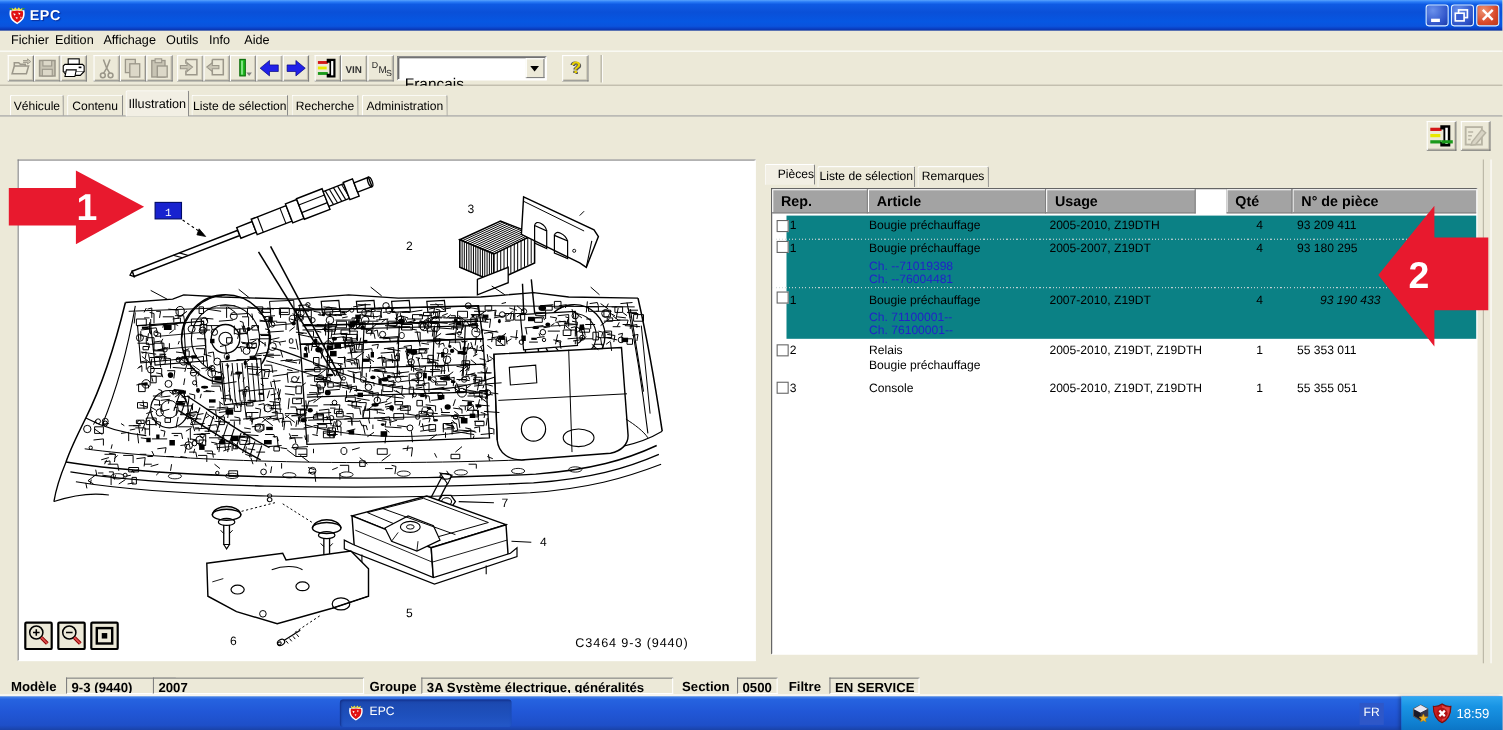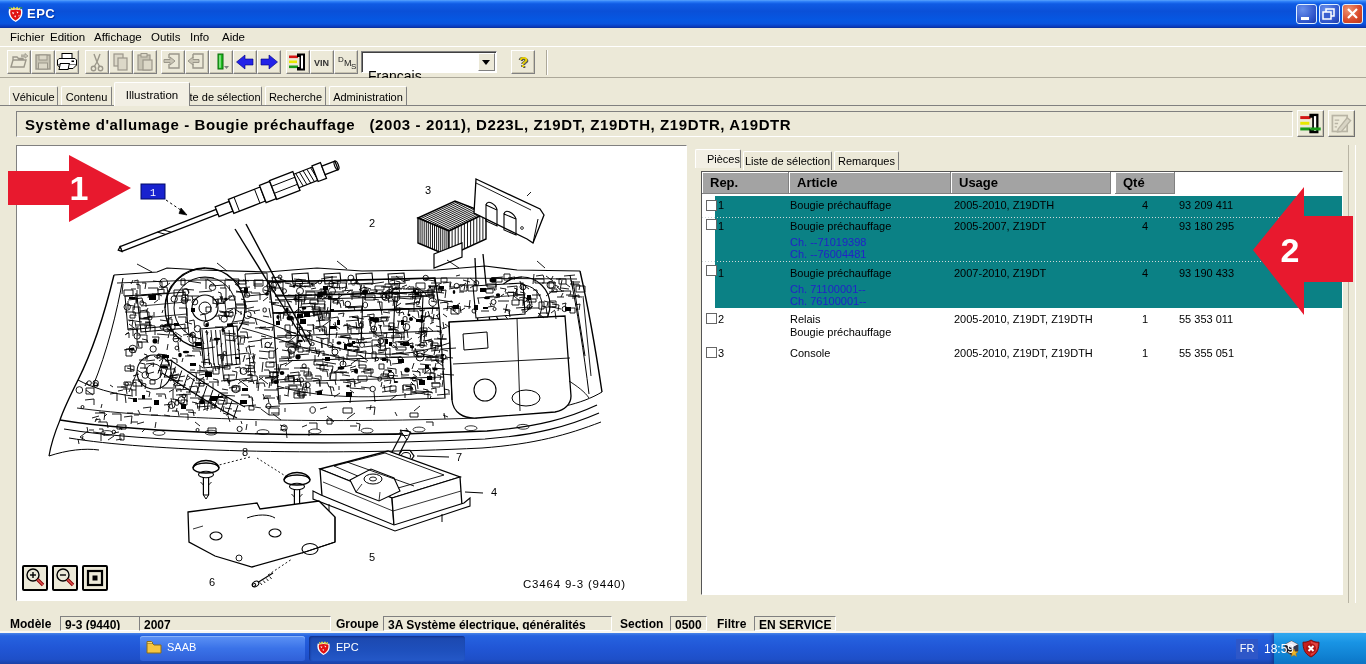--- a/index.html
+++ b/index.html
@@ -48,21 +48,21 @@
 #taskbar{left:0;top:633px;width:1366px;height:31px;background:linear-gradient(180deg,#4985e8 0%,#2663e0 9%,#2157d7 45%,#1e4fc8 85%,#1941a5 100%);}
 #startbtn{left:0;top:0;width:132px;height:31px;border-radius:0 12px 12px 0;
  background:linear-gradient(180deg,#7fc57f 0%,#4aa84a 12%,#3d983d 45%,#2f832f 88%,#266f26 100%);
  box-shadow:inset -2px -2px 4px rgba(0,0,0,.25), 2px 0 3px rgba(0,0,0,.3);}
 #startbtn span{position:absolute;left:36px;top:5px;color:#fff;font-size:16px;font-weight:bold;font-style:italic;text-shadow:1px 1px 2px #1d4d1d;}
 .task{position:absolute;top:3px;height:25px;border-radius:3px;color:#fff;font-size:11px;}
 #task1{left:140px;width:165px;background:linear-gradient(180deg,#5c92f5,#3a72e8 50%,#3060d8);box-shadow:inset 0 1px 0 #8ab4f8;}
 #task2{left:309px;width:156px;background:linear-gradient(180deg,#1c48ae,#1e50bd 60%,#2458c8);box-shadow:inset 1px 1px 2px #12308a;}
 #tray{left:1274px;top:0;width:92px;height:31px;background:linear-gradient(180deg,#30a8f0 0%,#1994e4 30%,#0f7fd0 80%,#0c74c4 100%);box-shadow:-2px 0 3px rgba(0,0,0,.25);}
 #fr{left:1236px;top:6px;width:22px;height:20px;background:#2e57c8;color:#fff;font-size:11px;text-align:center;padding-top:3px;}
-#clock{left:1264px;top:9px;color:#fff;font-size:12px;}
+#clock{left:1324px;top:9px;color:#fff;font-size:12px;}
 </style></head>
 <body>
 
 <div id="titlebar" class="abs">
   <svg class="abs" style="left:6px;top:4px" width="19" height="19" viewBox="0 0 19 19">
     <path d="M3 5 C2 9 3 13 6 15.5 C7.5 16.8 9 17.6 9.6 18 C11 17 13.5 15.6 15 13.5 C16.8 11 16.6 7 16 5 L14 5.5 L9.5 4.6 L5 5.6 Z" fill="#fff"></path>
     <path d="M4.4 6.2 C3.8 9.4 4.6 12.4 6.8 14.4 C8 15.4 9 16 9.6 16.4 C10.8 15.6 12.6 14.5 13.8 12.8 C15.2 10.8 15.2 7.6 14.8 6.2 L9.5 5.6 Z" fill="#e01212"></path>
     <path d="M6 8 L8.4 8.8 L7 10.4 Z M10.5 7.4 L12.6 8 L11.4 9.6 Z M8 12 L10 11.4 L9.6 13.4 Z M12.6 11 L13.8 11.8 L12.6 12.8 Z" fill="#fff"></path>
     <path d="M4.5 3 L6.6 4.4 L7.8 2.6 L9.5 4.4 L11.2 2.6 L12.4 4.4 L14.5 3 L14 5.8 L9.5 4.8 L5 5.8 Z" fill="#f2e23a"></path>
     <path d="M2.2 3.4 L4.8 3.2 L4 5 Z" fill="#3a9a2a"></path>
@@ -164,31 +164,28 @@
   </div>
   <div class="abs" style="left:546px;top:3px;width:2px;height:25px;border-left:1px solid #aca899;border-right:1px solid #fff;"></div>
     <div class="tbtn" style="left:511px" id="tb-help">
       <span style="position:absolute;left:7px;top:2px;font-size:15px;font-weight:bold;color:#e8d000;text-shadow:1px 1px 0 #555, -1px 0 0 #555;">?</span>
     </div>
 </div>
 
 <div id="tabrow" class="abs">
   <div class="mtab" style="left:9px;width:49px;">Véhicule</div>
   <div class="mtab" style="left:61px;width:51px;">Contenu</div>
-  <div class="mtab sel" style="left:114px;width:76px;">Illustration</div>
+  <div class="mtab sel" style="left:114px;width:58px;">Illustration</div>
   <div class="mtab" style="left:174px;width:88px;">Liste de sélection</div>
   <div class="mtab" style="left:265px;width:61px;">Recherche</div>
   <div class="mtab" style="left:329px;width:78px;">Administration</div>
 </div>
 <div id="tabline" class="abs"></div>
 
 <div id="content" class="abs">
-  <div id="hdrbar" class="abs">
-      <span>Système d'allumage - Bougie préchauffage&nbsp;&nbsp;&nbsp;(2003 - 2011), D223L, Z19DT, Z19DTH, Z19DTR, A19DTR</span>
-    </div>
   <div class="hbtn abs" style="left:1297px" id="hb1"><svg width="25" height="25" viewBox="0 0 22 22">
         <rect x="2" y="4.5" width="9" height="2.6" fill="#d41616"></rect>
         <rect x="2" y="9.5" width="8" height="2.6" fill="#e8e800"></rect>
         <rect x="2" y="14.5" width="9" height="2.6" fill="#1a9a1a"></rect>
         <path d="M10 2.5 L18 2.5 L18 19.5 L10 19.5 L10 16 L12.5 16 L12.5 6 L10 6 Z" fill="#000"></path>
         <rect x="14" y="4.5" width="2" height="13" fill="#fff"></rect>
         <rect x="11" y="14.5" width="9" height="2.6" fill="#1a9a1a"></rect>
       </svg></div>
   <div class="hbtn abs" style="left:1328px" id="hb2"><svg width="25" height="25" viewBox="0 0 22 22">
         <rect x="3" y="4" width="13" height="14" fill="none" stroke="#b8b4a4" stroke-width="1.5"></rect>
@@ -577,22 +574,23 @@
         <rect x="75.5" y="429.5" width="5" height="5" fill="#000"></rect>
       </svg></div>
 
   <div class="rtab" style="left:695px;top:43px;width:46px;background:#F2EFE4;z-index:2;text-align:right;">Pièces</div>
   <div class="rtab" style="left:743px;top:45px;width:89px;">Liste de sélection</div>
   <div class="rtab" style="left:834px;top:45px;width:65px;">Remarques</div>
 
   <div id="rtable" class="abs">
     <div class="th" style="left:0;width:87px;">Rep.</div>
     <div class="th" style="left:87px;width:162px;">Article</div>
-    <div class="th" style="left:249px;width:160px;">Usage</div>
+    <div class="th" style="left:249px;width:136px;">Usage</div>
     <div class="th" style="left:413px;width:60px;">Qté</div>
+    <div class="th" style="left:473px;width:167px;border-right:none;">N° de pièce</div>
     <div class="teal" style="top:24px;height:112px;"></div>
     <div class="dot" style="top:45px;"></div>
     <div class="dot" style="top:89px;"></div>
     <div class="cbx" style="top:28px;"></div>
     <div class="cbx" style="top:47px;"></div>
     <div class="cbx" style="top:93px;"></div>
     <div class="cbx" style="top:141px;"></div>
     <div class="cbx" style="top:175px;"></div>
     <div class="rowtxt" style="left:16px;top:27px;">1</div>
     <div class="rowtxt" style="left:88px;top:27px;">Bougie préchauffage</div>
@@ -603,21 +601,21 @@
     <div class="rowtxt" style="left:88px;top:48px;">Bougie préchauffage</div>
     <div class="rowtxt" style="left:252px;top:48px;">2005-2007, Z19DT</div>
     <div class="rowtxt" style="left:440px;top:48px;">4</div>
     <div class="rowtxt" style="left:477px;top:48px;">93 180 295</div>
     <div class="rowtxt bluetxt" style="left:88px;top:64px;">Ch. --71019398</div>
     <div class="rowtxt bluetxt" style="left:88px;top:76px;">Ch. --76004481</div>
     <div class="rowtxt" style="left:16px;top:95px;">1</div>
     <div class="rowtxt" style="left:88px;top:95px;">Bougie préchauffage</div>
     <div class="rowtxt" style="left:252px;top:95px;">2007-2010, Z19DT</div>
     <div class="rowtxt" style="left:440px;top:95px;">4</div>
-    <div class="rowtxt" style="left:477px;top:95px;">93 190 433</div>
+    <div class="rowtxt" style="left:498px;top:95px;font-style:italic;">93 190 433</div>
     <div class="rowtxt bluetxt" style="left:88px;top:111px;">Ch. 71100001--</div>
     <div class="rowtxt bluetxt" style="left:88px;top:123px;">Ch. 76100001--</div>
     <div class="rowtxt" style="left:16px;top:141px;">2</div>
     <div class="rowtxt" style="left:88px;top:141px;">Relais</div>
     <div class="rowtxt" style="left:88px;top:154px;">Bougie préchauffage</div>
     <div class="rowtxt" style="left:252px;top:141px;">2005-2010, Z19DT, Z19DTH</div>
     <div class="rowtxt" style="left:440px;top:141px;">1</div>
     <div class="rowtxt" style="left:477px;top:141px;">55 353 011</div>
     <div class="rowtxt" style="left:16px;top:175px;">3</div>
     <div class="rowtxt" style="left:88px;top:175px;">Console</div>
@@ -640,27 +638,20 @@
 <div class="sfield abs" style="left:139px;width:192px;">2007</div>
 <div class="slabel abs" style="left:336px;">Groupe</div>
 <div class="sfield abs" style="left:383px;width:229px;">3A Système électrique, généralités</div>
 <div class="slabel abs" style="left:620px;">Section</div>
 <div class="sfield abs" style="left:670px;width:37px;">0500</div>
 <div class="slabel abs" style="left:717px;">Filtre</div>
 <div class="sfield abs" style="left:754px;width:82px;">EN SERVICE</div>
 <div class="abs" style="left:0;top:631px;width:1366px;height:2px;background:#f8f7f2;"></div>
 
 <div id="taskbar" class="abs">
-  <div id="task1" class="task abs">
-    <svg class="abs" style="left:6px;top:4px" width="16" height="14" viewBox="0 0 16 14">
-        <path d="M1 3 L6 3 L8 5 L15 5 L15 13 L1 13 Z" fill="#f5c542" stroke="#8a6d1a"></path>
-        <path d="M1 3 L1 1.5 L5.5 1.5 L7 3" fill="#f5d878" stroke="#8a6d1a"></path>
-      </svg>
-    <span class="abs" style="left:27px;top:5px;">SAAB</span>
-  </div>
   <div id="task2" class="task abs">
     <svg class="abs" style="left:6px;top:3px" width="17" height="17" viewBox="0 0 19 19">
         <path d="M3 5 C2 9 3 13 6 15.5 C7.5 16.8 9 17.6 9.6 18 C11 17 13.5 15.6 15 13.5 C16.8 11 16.6 7 16 5 L14 5.5 L9.5 4.6 L5 5.6 Z" fill="#fff"></path>
         <path d="M4.4 6.2 C3.8 9.4 4.6 12.4 6.8 14.4 C8 15.4 9 16 9.6 16.4 C10.8 15.6 12.6 14.5 13.8 12.8 C15.2 10.8 15.2 7.6 14.8 6.2 L9.5 5.6 Z" fill="#e01212"></path>
         <path d="M6 8 L8.4 8.8 L7 10.4 Z M10.5 7.4 L12.6 8 L11.4 9.6 Z M8 12 L10 11.4 L9.6 13.4 Z" fill="#fff"></path>
         <path d="M4.5 3 L6.6 4.4 L7.8 2.6 L9.5 4.4 L11.2 2.6 L12.4 4.4 L14.5 3 L14 5.8 L9.5 4.8 L5 5.8 Z" fill="#f2e23a"></path>
       </svg>
     <span class="abs" style="left:27px;top:5px;">EPC</span>
   </div>
   <div id="fr" class="abs">FR</div>

